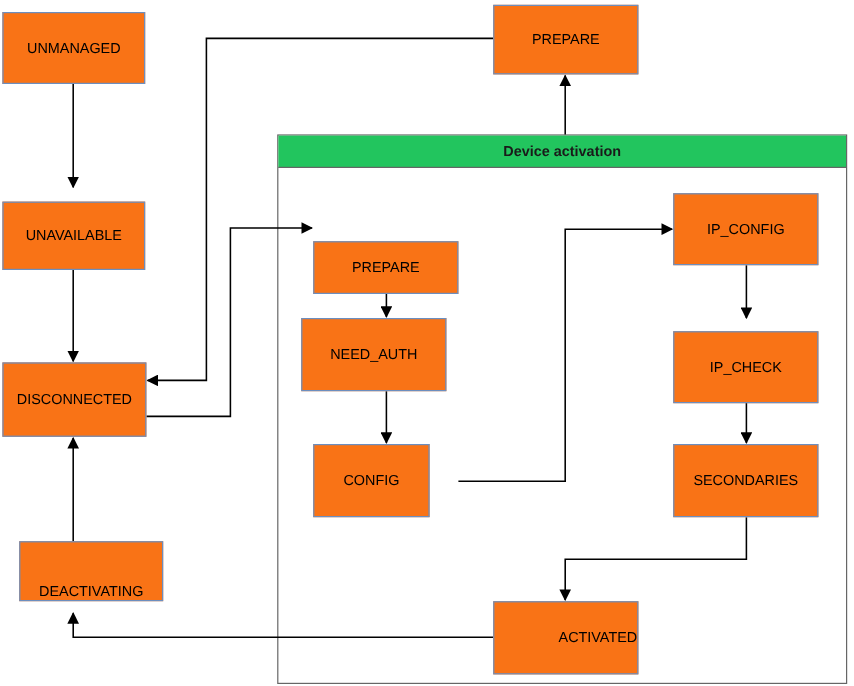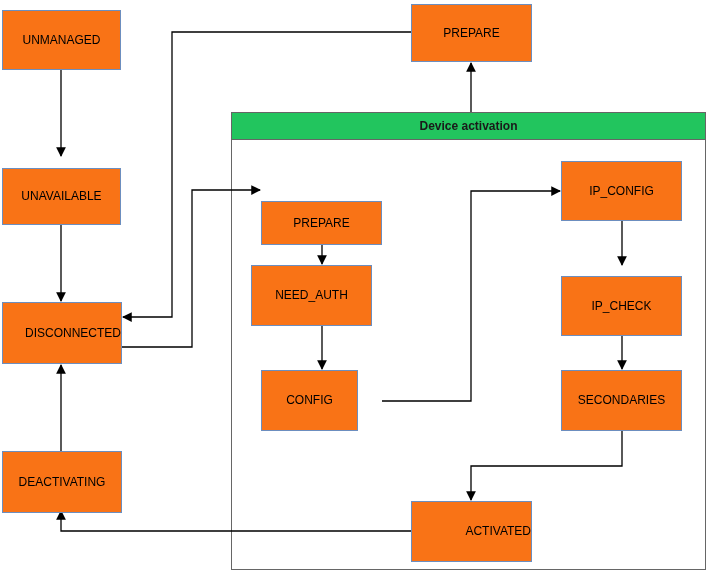--- a/index.html
+++ b/index.html
@@ -99,24 +99,24 @@
     </div>
   </div>
 
   <div id="nodes-layer">
       <div class="node" style="left: 2px; top: 10px; width: 119px; height: 60px;">
         <span>UNMANAGED</span>
       </div>
       <div class="node" style="left: 2px; top: 157px; width: 119px; height: 57px; margin-top: 11px;">
         <span>UNAVAILABLE</span>
       </div>
-      <div class="node" style="left: 2px; top: 302px; width: 120px; height: 62px; justify-content: flex-end;">
+      <div class="node" style="left: 2px; top: 302px; width: 120px; height: 62px;">
         <span>DISCONNECTED</span>
       </div>
-      <div class="node" style="left: 2px; top: 451px; width: 120px; height: 62px;">
+      <div class="node" style="left: 16px; top: 451px; width: 120px; height: 50px; align-items: flex-end;">
         <span>DEACTIVATING</span>
       </div>
       <div class="node" style="left: 411px; top: 4px; width: 121px; height: 58px;">
         <span>PREPARE</span>
       </div>
       <div class="node" style="left: 261px; top: 161px; width: 121px; height: 44px; margin-top: 40px;">
         <span>PREPARE</span>
       </div>
       <div class="node" style="left: 251px; top: 265px; width: 121px; height: 61px;">
         <span>NEED_AUTH</span>

